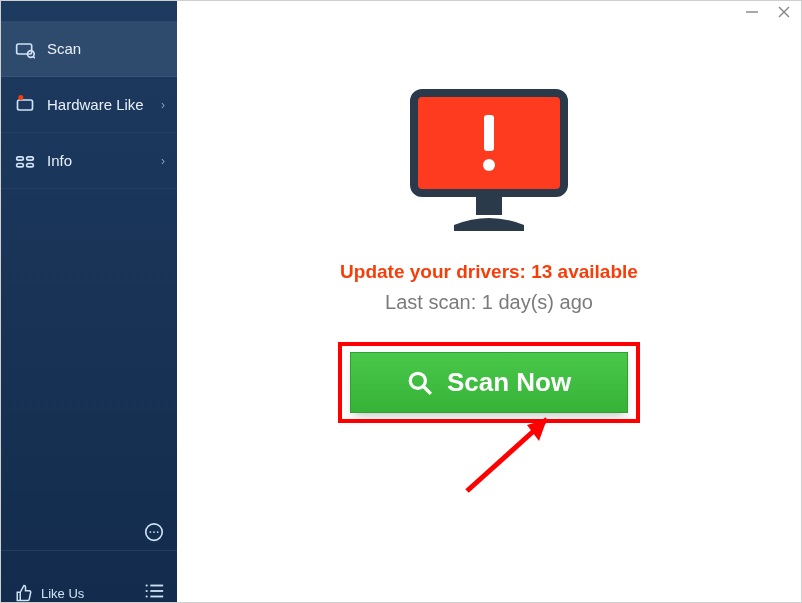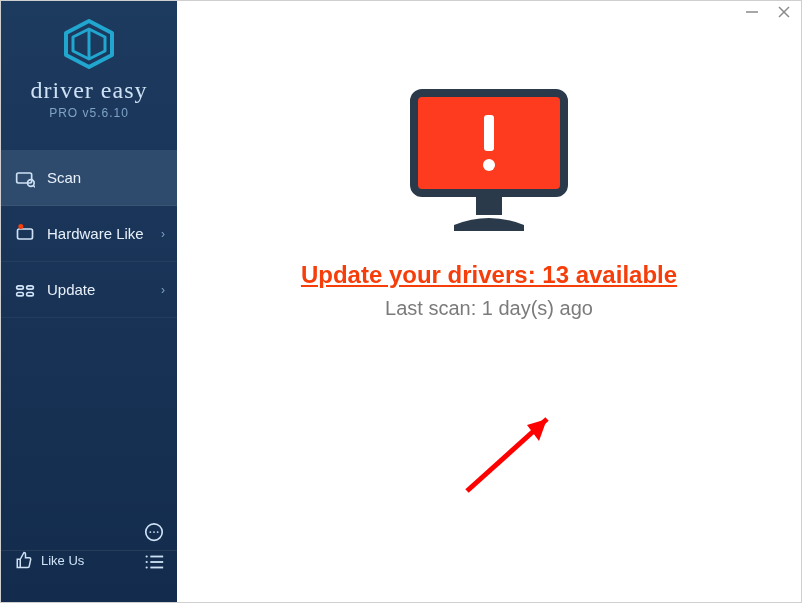--- a/index.html
+++ b/index.html
@@ -74,21 +74,21 @@
   .nav-item .chevron {
     position: absolute;
     right: 12px;
     color: #7fa3c7;
     font-size: 12px;
   }
   .sidebar-bottom {
     margin-top: auto;
     border-top: 1px solid rgba(255,255,255,0.08);
     display: flex;
-    align-items: flex-start;
+    align-items: flex-end;
     height: 52px;
     padding: 0 14px;
     position: relative;
   }
   .like-us {
     display: flex;
     align-items: center;
     font-size: 13px;
     color: #cfe2f5;
     cursor: pointer;
@@ -137,24 +137,23 @@
     color: #8a8a8a;
     font-size: 16px;
   }
   .win-controls span { cursor: pointer; width: 18px; text-align: center; }
   .monitor-wrap {
     margin-top: 84px;
     position: relative;
   }
   .headline {
     margin-top: 22px;
-    font-size: 24px;
+    font-size: 19px;
     font-weight: 700;
     color: #f63e0b;
-    text-decoration: underline;
   }
   .subline {
     margin-top: 8px;
     font-size: 20px;
     color: #7b7b7b;
   }
   .scan-frame {
     margin-top: 28px;
     border: 4px solid #ff0000;
     padding: 6px 8px;
@@ -186,31 +185,20 @@
     height: 100px;
     pointer-events: none;
   }
 </style>
 </head>
 <body>
 
 <div class="window">
 
   <div class="sidebar">
-    <div class="brand">
-      <span class="icon">
-        <svg width="54" height="50" viewBox="0 0 54 50">
-          <polygon points="27,2 50,14 50,36 27,48 4,36 4,14" fill="none" stroke="#21a6cf" stroke-width="4" stroke-linejoin="round"></polygon>
-          <polygon points="27,10 43,18 43,32 27,40 11,32 11,18" fill="none" stroke="#21a6cf" stroke-width="3" stroke-linejoin="round"></polygon>
-          <line x1="27" y1="10" x2="27" y2="40" stroke="#21a6cf" stroke-width="3"></line>
-        </svg>
-      </span>
-      <div class="brand-name">driver easy</div>
-      <div class="brand-version">PRO v5.6.10</div>
-    </div>
 
     <div class="nav">
 
       <div class="nav-item active">
         <span class="icon">
           <svg width="20" height="20" viewBox="0 0 24 24" fill="none" stroke="currentColor" stroke-width="2">
             <rect x="2" y="6" width="18" height="12" rx="2"></rect>
             <circle cx="19" cy="18" r="4"></circle>
             <line x1="22" y1="21" x2="24" y2="23"></line>
           </svg>
@@ -229,21 +217,21 @@
         <span>Hardware Like</span>
         <span class="chevron">›</span>
       </div>
 
       <div class="nav-item">
         <span class="icon">
           <svg width="20" height="20" viewBox="0 0 24 24" fill="none" stroke="currentColor" stroke-width="2">
             <path d="M4 7h4M4 7a2 2 0 0 0 0 4h4a2 2 0 0 0 0-4M16 7h4M16 7a2 2 0 0 0 0 4h4a2 2 0 0 0 0-4M4 15h4M4 15a2 2 0 0 0 0 4h4a2 2 0 0 0 0-4M16 15h4M16 15a2 2 0 0 0 0 4h4a2 2 0 0 0 0-4"></path>
           </svg>
         </span>
-        <span>Update</span>
+        <span>Info</span>
         <span class="chevron">›</span>
       </div>
 
     </div>
 
     <span class="bubble-icon">
       <svg width="22" height="22" viewBox="0 0 24 24" fill="none" stroke="currentColor" stroke-width="1.8">
         <circle cx="12" cy="11" r="9"></circle>
         <circle cx="8" cy="11" r="1" fill="currentColor" stroke="none"></circle>
         <circle cx="12" cy="11" r="1" fill="currentColor" stroke="none"></circle>
@@ -296,20 +284,31 @@
         <rect x="72" y="112" width="26" height="18" fill="#2b3a4a"></rect>
         <path d="M50 140 Q85 126 120 140 L120 146 L50 146 Z" fill="#2b3a4a"></path>
         <rect x="80" y="30" width="10" height="36" rx="3" fill="#ffffff"></rect>
         <circle cx="85" cy="80" r="6" fill="#ffffff"></circle>
       </svg>
     </div>
 
     <div class="headline">Update your drivers: 13 available</div>
     <div class="subline">Last scan: 1 day(s) ago</div>
 
+    <div class="scan-frame">
+      <button class="scan-btn">
+        <span class="icon">
+          <svg width="26" height="26" viewBox="0 0 24 24" fill="none" stroke="#ffffff" stroke-width="3">
+            <circle cx="10" cy="10" r="7"></circle>
+            <line x1="15" y1="15" x2="22" y2="22"></line>
+          </svg>
+        </span>
+        <span>Scan Now</span>
+      </button>
+    </div>
 
     <div class="arrow-wrap">
       <svg width="140" height="100" viewBox="0 0 140 100">
         <line x1="20" y1="90" x2="100" y2="18" stroke="#ff0000" stroke-width="5"></line>
         <polygon points="100,18 80,24 92,40" fill="#ff0000"></polygon>
       </svg>
     </div>
 
   </div>
 </div>

